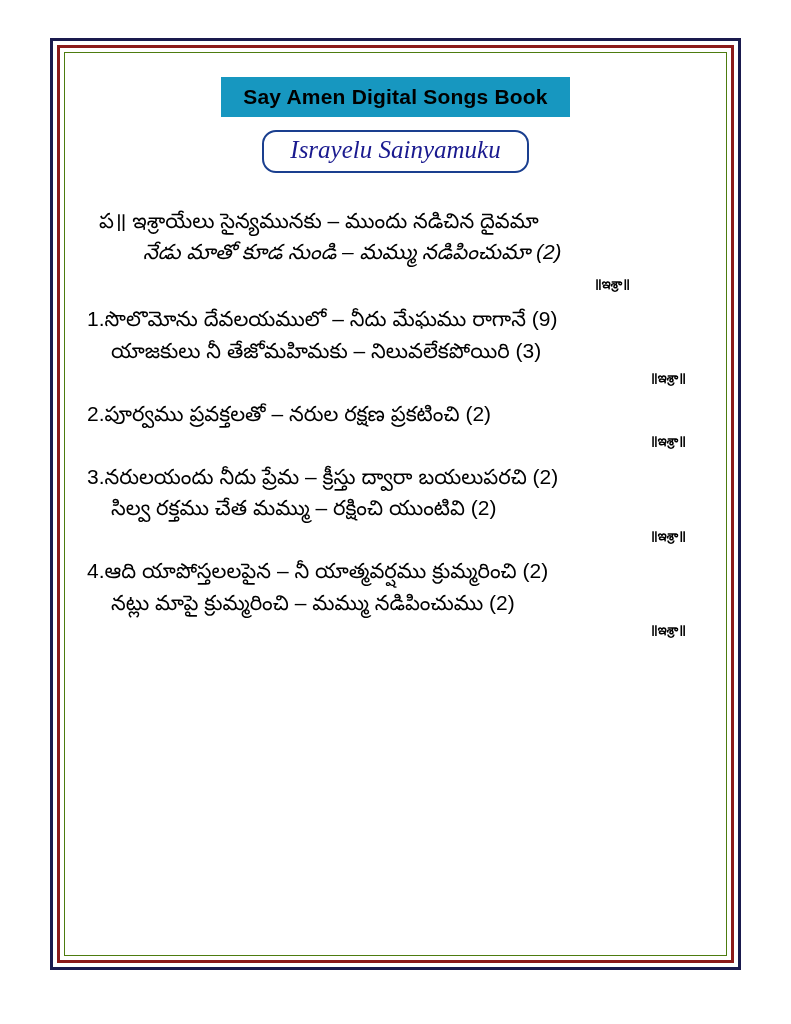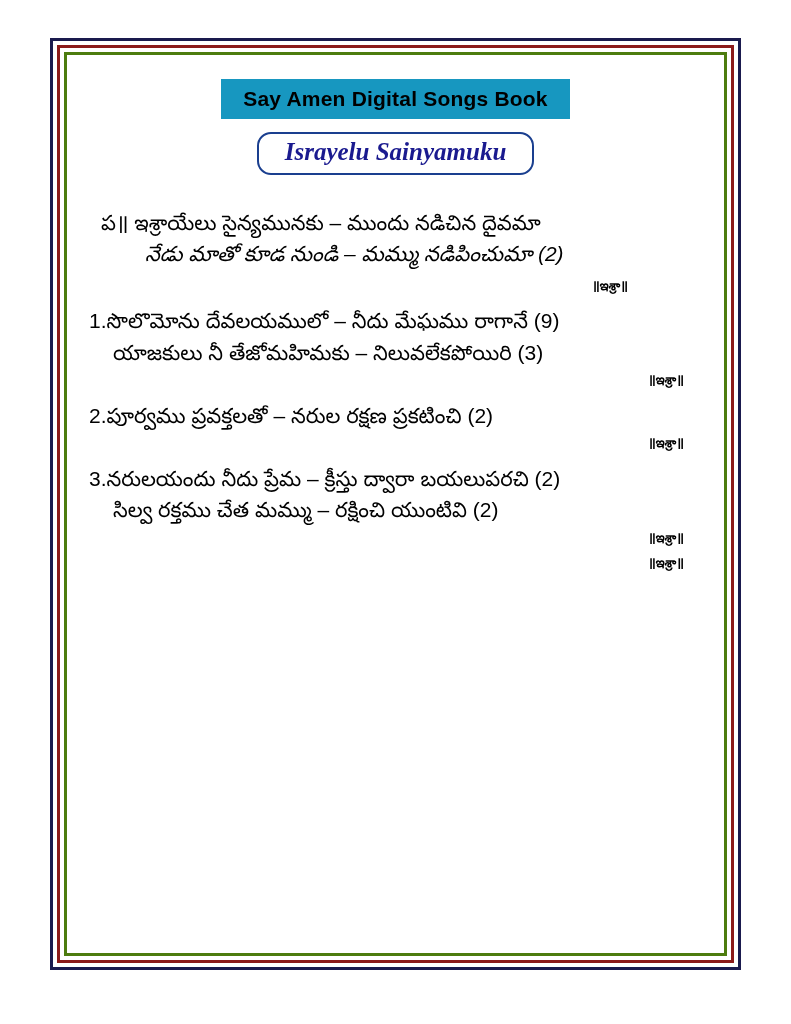--- a/index.html
+++ b/index.html
@@ -42,21 +42,21 @@
     border: 3px solid #8b1a1a;
     box-sizing: border-box;
     background: #ffffff;
   }
   .frame-inner {
     position: absolute;
     left: 4px;
     top: 4px;
     right: 4px;
     bottom: 4px;
-    border: 3px solid #4d7c0f;
+    border: 1px solid #4d7c0f;
     box-sizing: border-box;
     background: #ffffff;
     overflow: hidden;
   }
 
   .content {
     padding: 18px 22px 10px 22px;
     box-sizing: border-box;
     height: 100%;
   }
@@ -80,21 +80,21 @@
   .subtitle-wrap {
     text-align: center;
     margin-top: 13px;
   }
   .subtitle {
     display: inline-block;
     border: 2px solid #1a3f8f;
     border-radius: 14px;
     color: #1a1a8f;
     font-family: "Liberation Serif", serif;
-    font-weight: bold;
+    font-weight: normal;
     font-style: italic;
     font-size: 25px;
     padding: 4px 26px 6px 26px;
     line-height: 1.15;
   }
 
   
   .lyrics {
     margin-top: 16px;
     color: #000000;
@@ -168,20 +168,24 @@
               <div class="line"><span class="num">2.</span><span>పూర్వము ప్రవక్తలతో – నరుల రక్షణ ప్రకటించి (2)</span></div>
             </div>
             <div class="refrain">॥ఇశ్రా॥</div>
 
             <div class="stanza sp-top">
               <div class="line"><span class="num">3.</span><span>నరులయందు నీదు ప్రేమ – క్రీస్తు ద్వారా బయలుపరచి (2)</span></div>
               <div class="line indent-2">సిల్వ రక్తము చేత మమ్ము – రక్షించి యుంటివి (2)</div>
             </div>
             <div class="refrain">॥ఇశ్రా॥</div>
 
+            <div class="stanza sp-top">
+              <div class="line"><span class="num">4.</span><span>ఆది యాపోస్తలలపైన – నీ యాత్మవర్షము క్రుమ్మరించి (2)</span></div>
+              <div class="line indent-2">నట్లు మాపై క్రుమ్మరించి – మమ్ము నడిపించుము (2)</div>
+            </div>
             <div class="refrain">॥ఇశ్రా॥</div>
 
           </div>
 
         </div>
       </div>
     </div>
   </div>
 </div>
 

